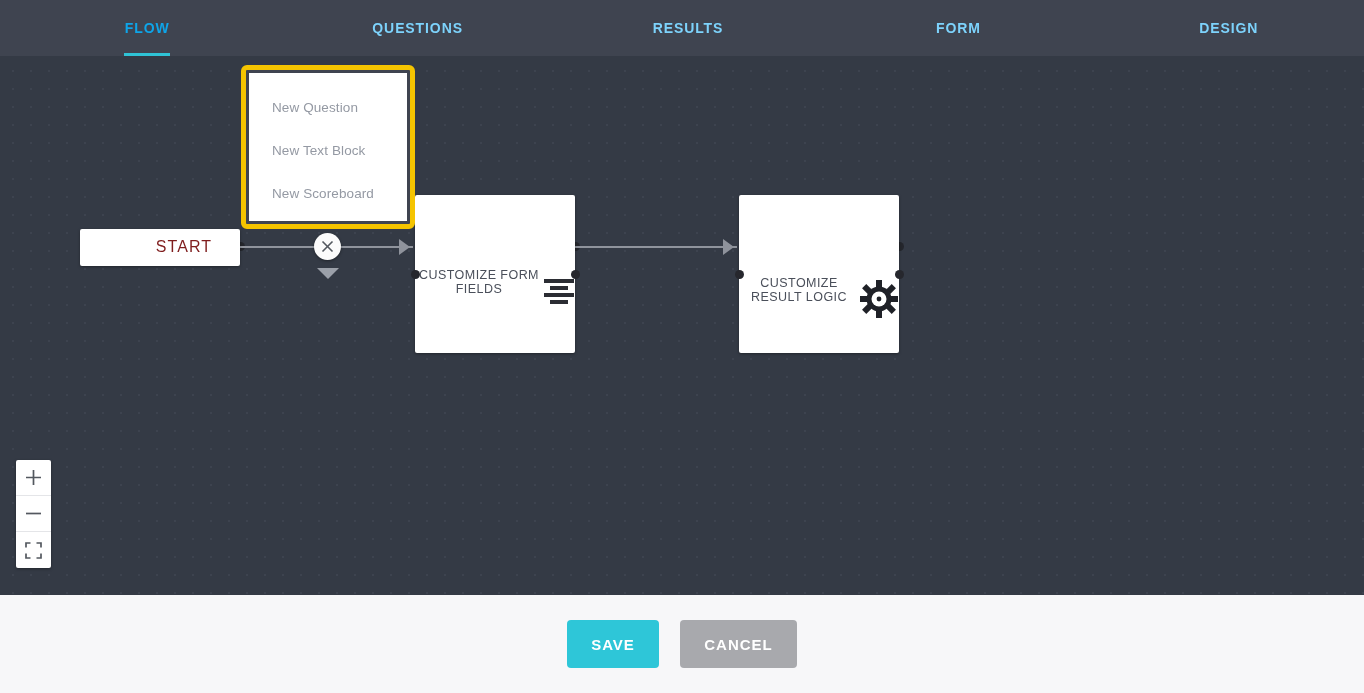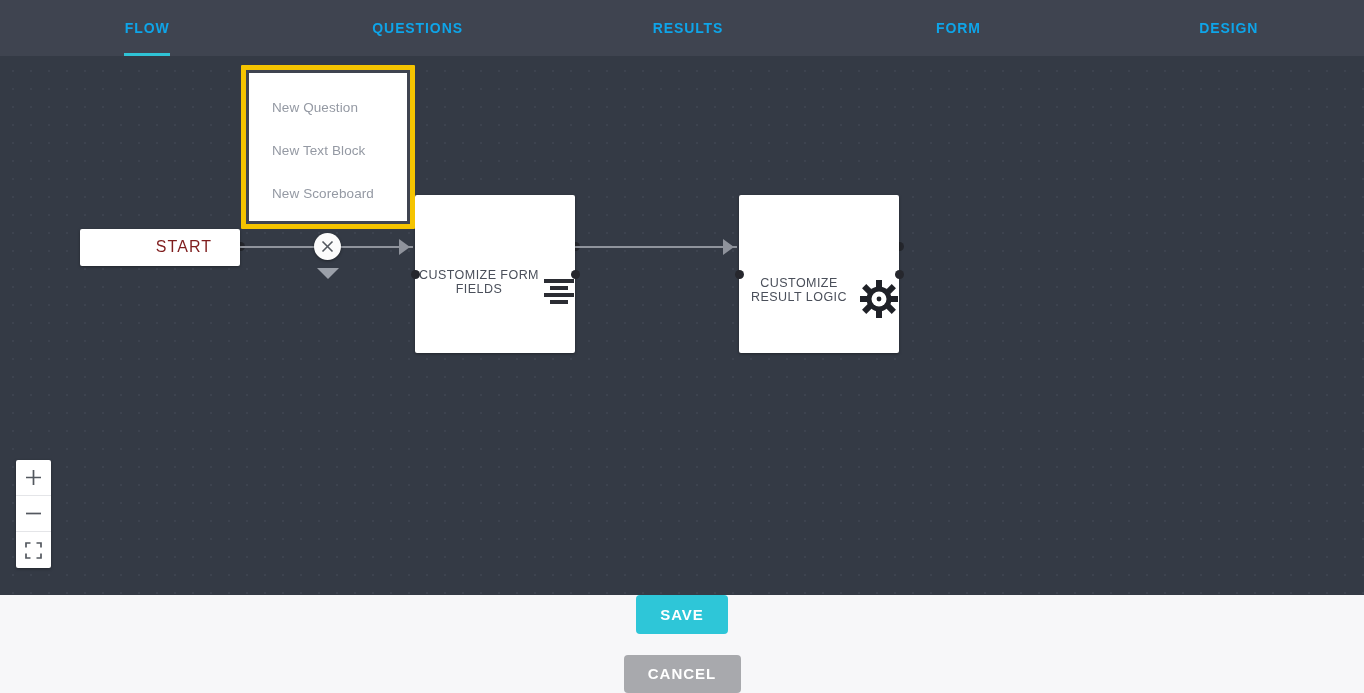--- a/index.html
+++ b/index.html
@@ -21,21 +21,21 @@
   .tab {
     flex:1 1 0;
     display:flex;
     align-items:center;
     justify-content:center;
     position:relative;
     cursor:pointer;
     font-size:14px;
     letter-spacing:.9px;
     font-weight:600;
-    color:#0ea5e9;
+    color:#7dd3fc;
     user-select:none;
   }
   .tab.active { color:#0ea5e9;margin-left:12px; }
   .tab.active .tab-underline {
     position:absolute;
     left:50%; transform:translateX(-50%);
     bottom:0;
     width:46px; height:3px;
     background:#2fc3d6;
   }
@@ -153,21 +153,21 @@
   #delete-node svg { display:block; }
 
   
   .dropdown {
     position:absolute;
     left:241px; top:9px;
     width:174px; height:164px;
     border:5px solid #f5c400;
     background:#3f4450;
     z-index:8;
-    border-radius:1px;
+    border-radius:6px;
   }
   .dropdown-inner {
     position:absolute;
     left:3px; top:3px;
     width:158px; height:148px;
     background:#ffffff;
     padding:26px 0 0 0;
   }
   .dd-item {
     font-size:13.5px;
@@ -210,21 +210,20 @@
   
   .footer {
     position:absolute;
     left:0; top:595px;
     width:1364px; height:98px;
     background:#f7f7f9;
     display:flex;
     align-items:center;
     justify-content:center;
     gap:21px;
-    flex-direction:column;
   }
   .btn {
     border:none;
     border-radius:4px;
     font-family:"Liberation Sans", sans-serif;
     font-size:15px;
     font-weight:600;
     letter-spacing:1px;
     color:#ffffff;
     cursor:pointer;

